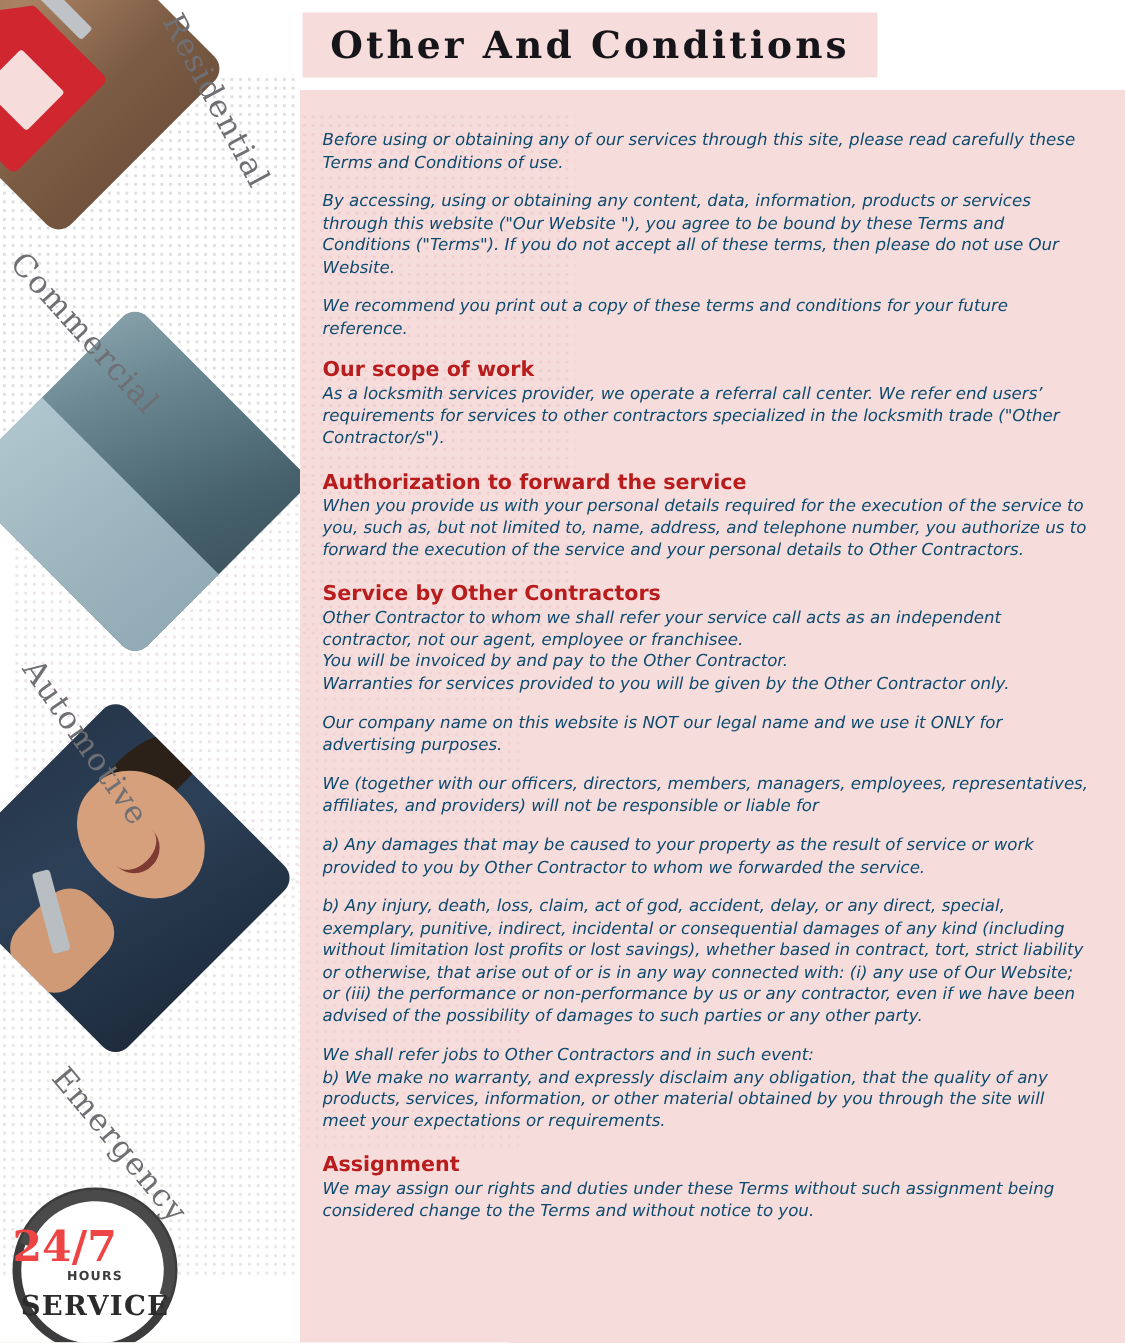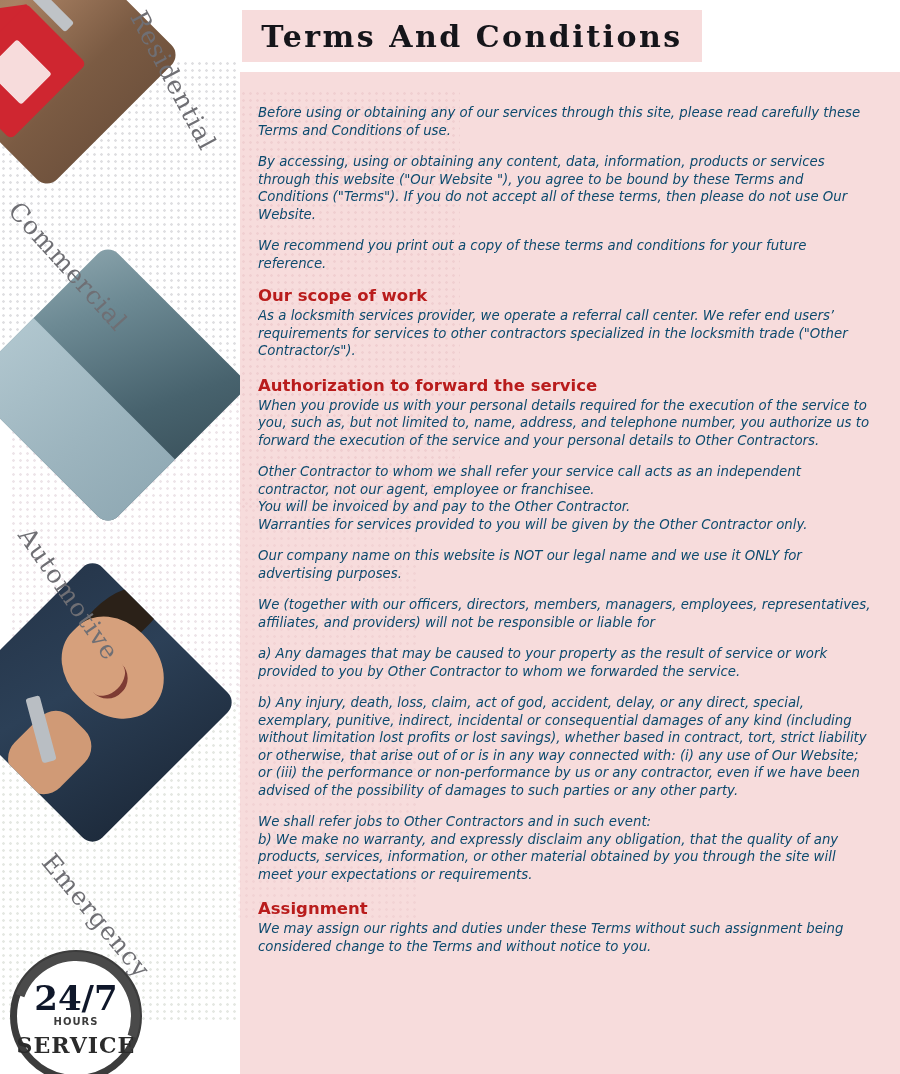--- a/index.html
+++ b/index.html
@@ -189,23 +189,23 @@
   #badge-247 .arrow {
     position: absolute; left: 2px; top: 2px; width: 128px; height: 128px;
     border-radius: 50%;
     border: 9px solid transparent;
     border-top-color: #4a4a4a;
     border-right-color: #4a4a4a;
     box-sizing: border-box;
     transform: rotate(-25deg);
   }
   #badge-247 .num {
-    position: absolute; left: 0; top: 28px; width: 132px; text-align: center;
+    position: absolute; left: 0; top: 28px; width: 132px; text-align: left;
     font-family: "DejaVu Serif", serif; font-weight: bold; font-size: 34px;
-    color: #0f172a; letter-spacing: 0px;
+    color: #ef4444; letter-spacing: 0px;
   }
   #badge-247 .hours {
     position: absolute; left: 0; top: 66px; width: 132px; text-align: center;
     font-size: 10px; color: #3c3c3c; letter-spacing: 1px; font-weight: bold;
   }
   #badge-247 .service {
     position: absolute; left: 0; top: 82px; width: 132px; text-align: center;
     font-family: "DejaVu Serif", serif; font-weight: bold; font-size: 22px;
     color: #2b2b2b; letter-spacing: 1px;
   }
@@ -292,35 +292,36 @@
       <div class="num">24/7</div>
       <div class="hours">HOURS</div>
       <div class="service">SERVICE</div>
     </div>
   </div>
 
   <div class="dots" id="dots-d"></div>
   <div class="dots" id="dots-e"></div>
 
   <div id="title-bar">
-    <div id="doc-title">Terms And Conditions</div>
+    <div id="doc-title">Other And Conditions</div>
   </div>
 
   <div id="content-panel-inner">
 
     <p class="para">Before using or obtaining any of our services through this site, please read carefully these Terms and Conditions of use.</p>
     <p class="para">By accessing, using or obtaining any content, data, information, products or services through this website ("Our Website "), you agree to be bound by these Terms and Conditions ("Terms"). If you do not accept all of these terms, then please do not use Our Website.</p>
     <p class="para">We recommend you print out a copy of these terms and conditions for your future reference.</p>
 
     <h2 class="section first">Our scope of work</h2>
     <p class="para">As a locksmith services provider, we operate a referral call center. We refer end users’ requirements for services to other contractors specialized in the locksmith trade ("Other Contractor/s").</p>
 
     <h2 class="section">Authorization to forward the service</h2>
     <p class="para">When you provide us with your personal details required for the execution of the service to you, such as, but not limited to, name, address, and telephone number, you authorize us to forward the execution of the service and your personal details to Other Contractors.</p>
 
+    <h2 class="section">Service by Other Contractors</h2>
     <p class="para tight">Other Contractor to whom we shall refer your service call acts as an independent contractor, not our agent, employee or franchisee.</p>
     <p class="para tight">You will be invoiced by and pay to the Other Contractor.</p>
     <p class="para">Warranties for services provided to you will be given by the Other Contractor only.</p>
     <p class="para">Our company name on this website is NOT our legal name and we use it ONLY for advertising purposes.</p>
 
     <p class="para">We (together with our officers, directors, members, managers, employees, representatives, affiliates, and providers) will not be responsible or liable for</p>
     <p class="para">a) Any damages that may be caused to your property as the result of service or work provided to you by Other Contractor to whom we forwarded the service.</p>
     <p class="para">b) Any injury, death, loss, claim, act of god, accident, delay, or any direct, special, exemplary, punitive, indirect, incidental or consequential damages of any kind (including without limitation lost profits or lost savings), whether based in contract, tort, strict liability or otherwise, that arise out of or is in any way connected with: (i) any use of Our Website; or (iii) the performance or non-performance by us or any contractor, even if we have been advised of the possibility of damages to such parties or any other party.</p>
 
     <p class="para tight">We shall refer jobs to Other Contractors and in such event:</p>

